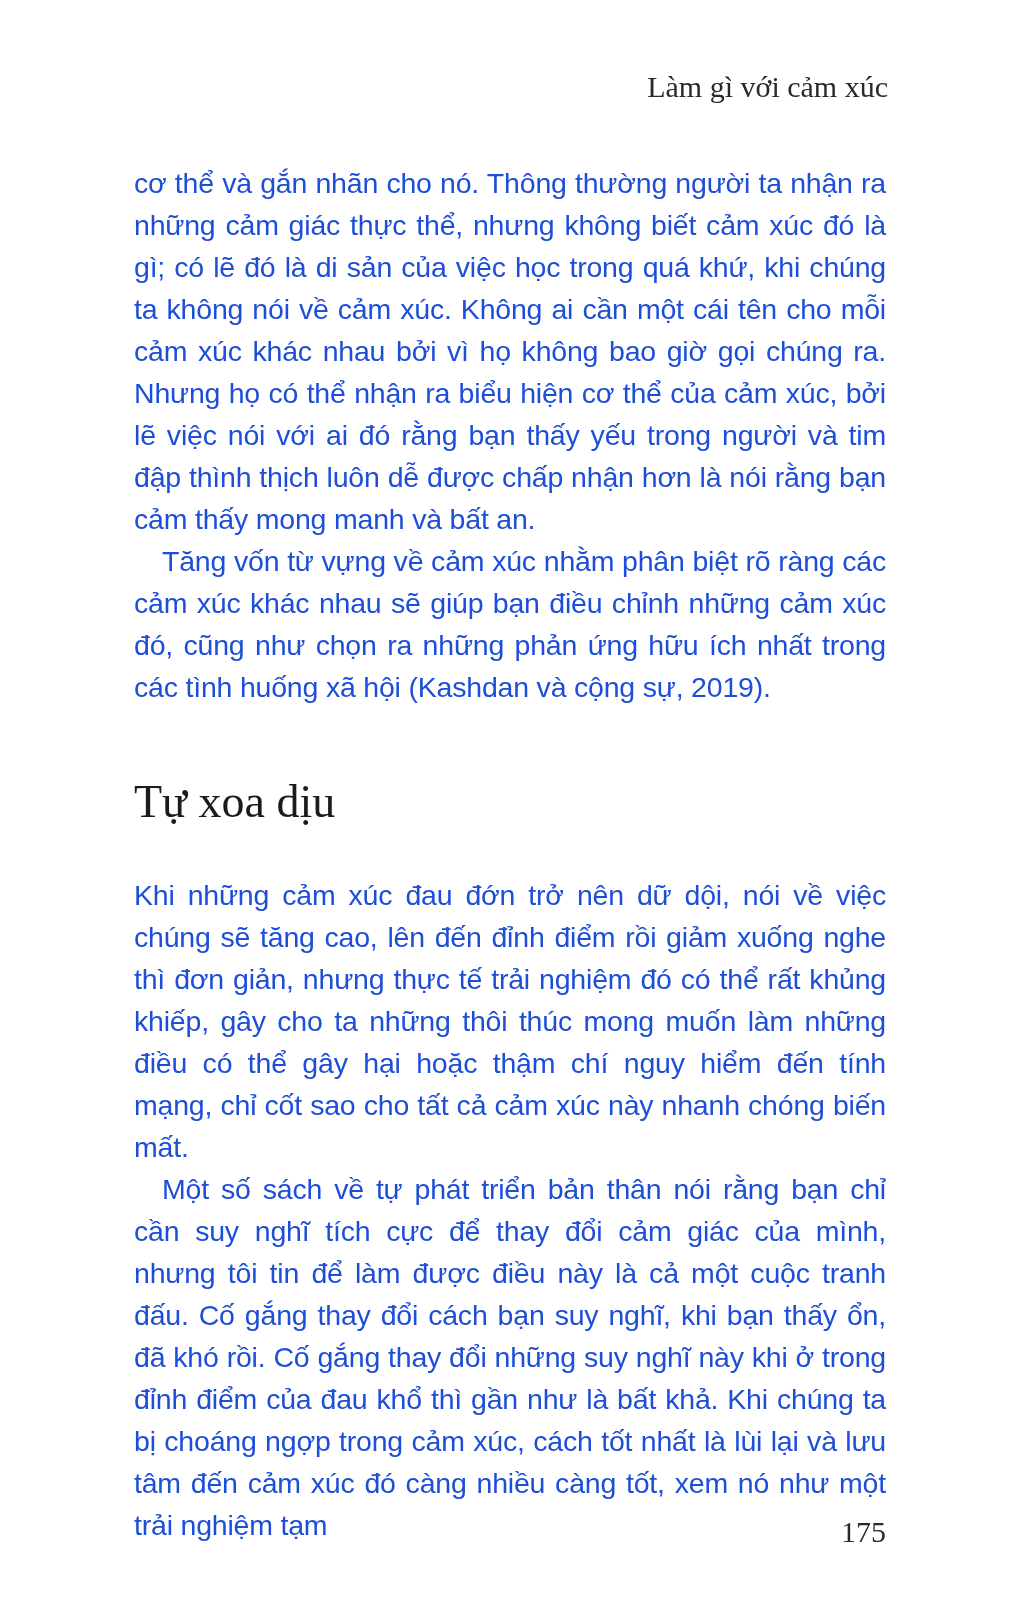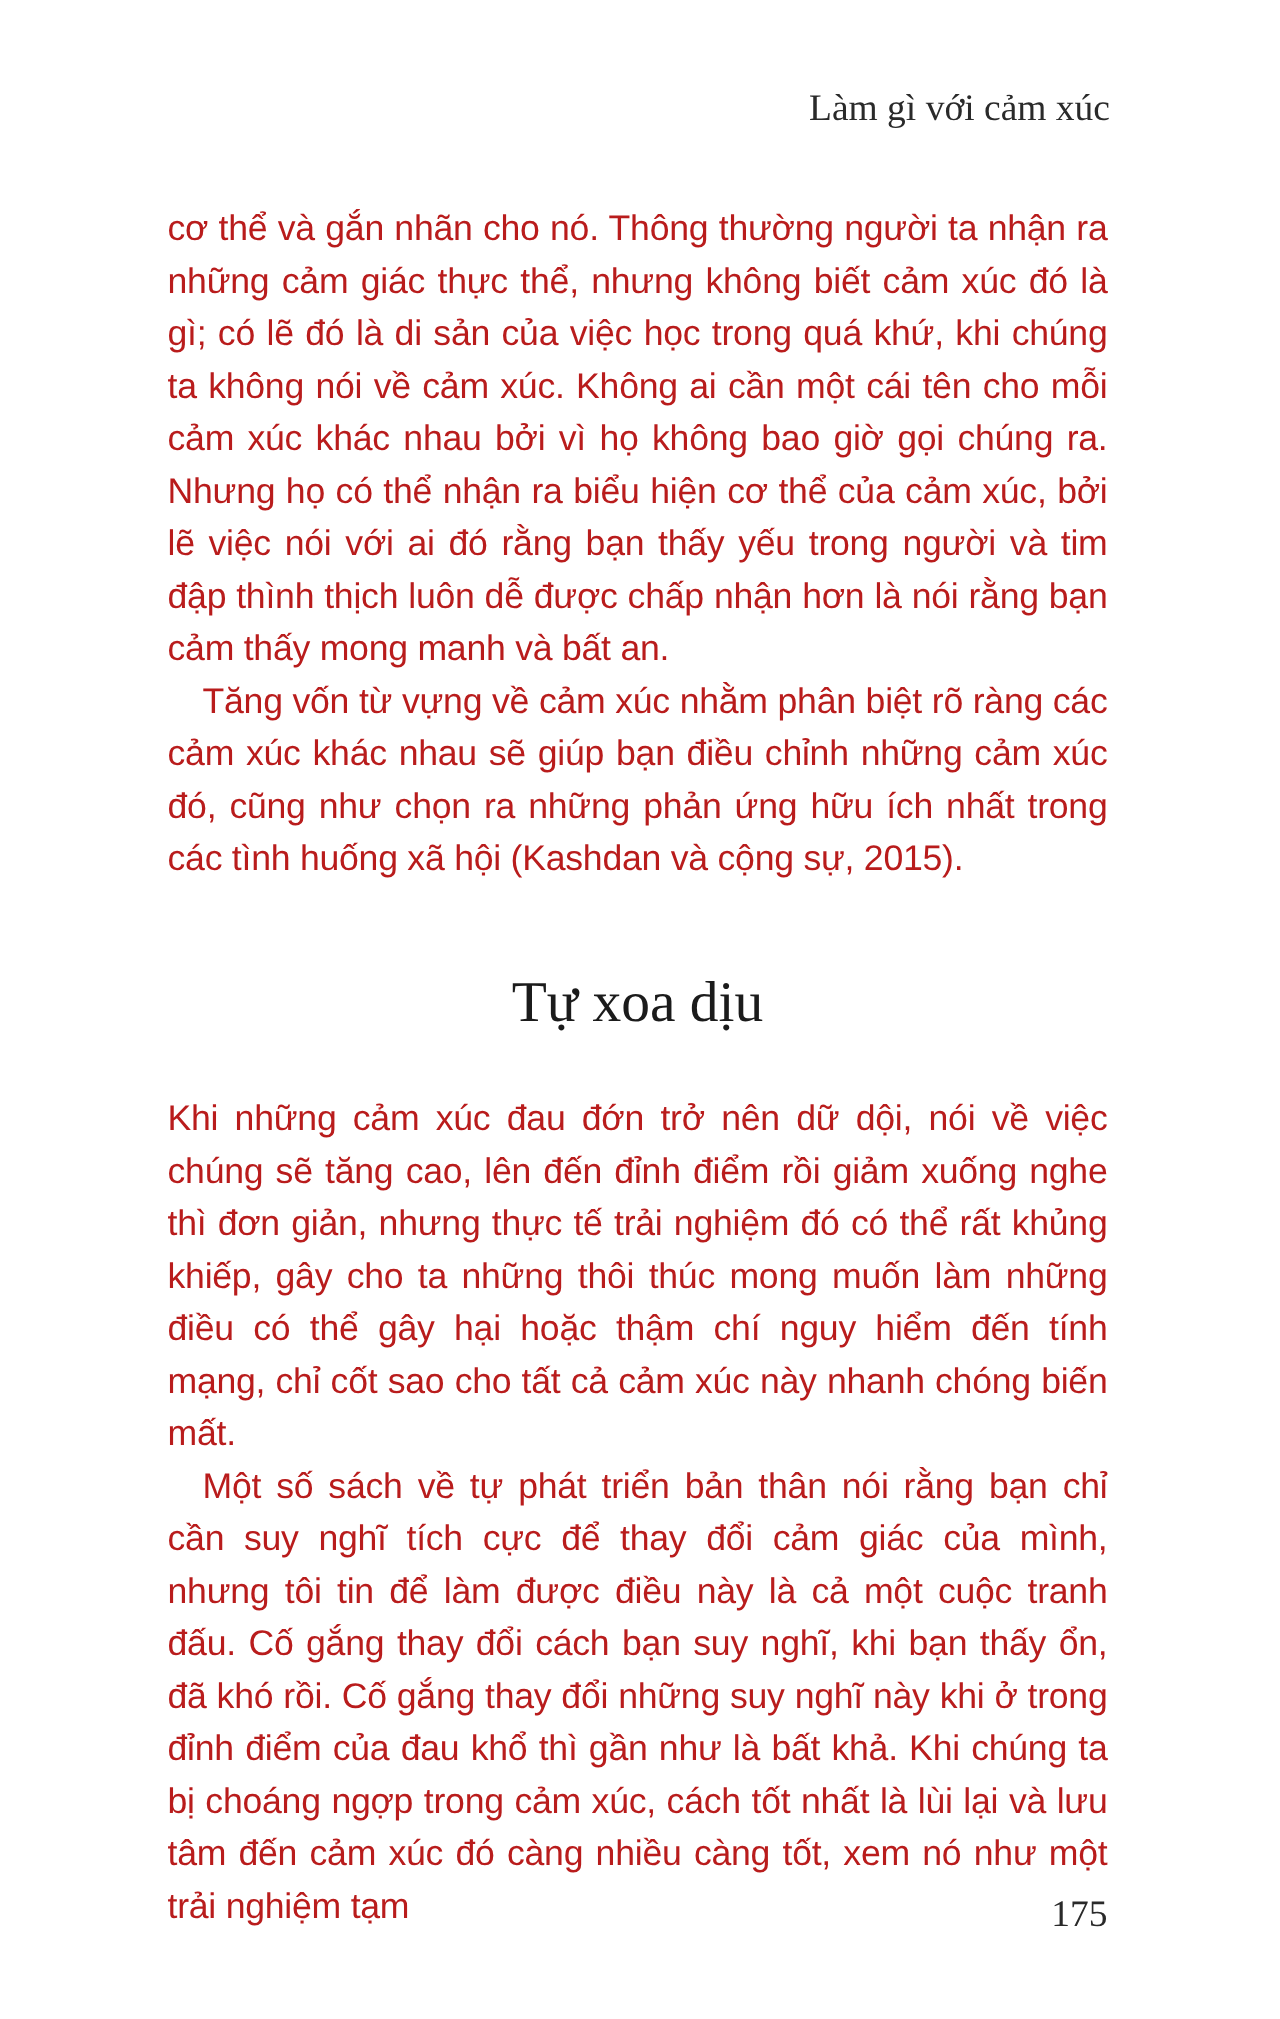--- a/index.html
+++ b/index.html
@@ -31,34 +31,33 @@
     left: 134px;
     width: 752px;
   }
   .para {
     margin: 0;
     font-family: "Liberation Sans", "DejaVu Sans", sans-serif;
     font-size: 28.5px;
     line-height: 42px;
     letter-spacing: -0.2px;
     text-align: justify;
-    color: #b91c1c;
+    color: #1d4ed8;
     hyphens: none;
   }
   .para.indented {
     text-indent: 28px;
   }
   .section-heading {
     margin: 68px 0 46px 0;
     font-family: "Liberation Serif", "DejaVu Serif", serif;
     font-weight: 400;
     font-size: 46px;
     line-height: 52px;
     color: #1b1b1b;
-    text-align: center;
   }
   .page-number {
     position: absolute;
     right: 138px;
     bottom: 66px;
     font-family: "Liberation Serif", "DejaVu Serif", serif;
     font-size: 30px;
     color: #2a2a2a;
   }
 </style>
@@ -66,21 +65,21 @@
 <body>
 
 <div class="page">
 
   <div class="running-header">Làm gì với cảm xúc</div>
 
   <div class="body-text">
 
     <p class="para">cơ thể và gắn nhãn cho nó. Thông thường người ta nhận ra những cảm giác thực thể, nhưng không biết cảm xúc đó là gì; có lẽ đó là di sản của việc học trong quá khứ, khi chúng ta không nói về cảm xúc. Không ai cần một cái tên cho mỗi cảm xúc khác nhau bởi vì họ không bao giờ gọi chúng ra. Nhưng họ có thể nhận ra biểu hiện cơ thể của cảm xúc, bởi lẽ việc nói với ai đó rằng bạn thấy yếu trong người và tim đập thình thịch luôn dễ được chấp nhận hơn là nói rằng bạn cảm thấy mong manh và bất an.</p>
 
-    <p class="para indented">Tăng vốn từ vựng về cảm xúc nhằm phân biệt rõ ràng các cảm xúc khác nhau sẽ giúp bạn điều chỉnh những cảm xúc đó, cũng như chọn ra những phản ứng hữu ích nhất trong các tình huống xã hội (Kashdan và cộng sự, 2015).</p>
+    <p class="para indented">Tăng vốn từ vựng về cảm xúc nhằm phân biệt rõ ràng các cảm xúc khác nhau sẽ giúp bạn điều chỉnh những cảm xúc đó, cũng như chọn ra những phản ứng hữu ích nhất trong các tình huống xã hội (Kashdan và cộng sự, 2019).</p>
 
     <h1 class="section-heading">Tự xoa dịu</h1>
 
     <p class="para">Khi những cảm xúc đau đớn trở nên dữ dội, nói về việc chúng sẽ tăng cao, lên đến đỉnh điểm rồi giảm xuống nghe thì đơn giản, nhưng thực tế trải nghiệm đó có thể rất khủng khiếp, gây cho ta những thôi thúc mong muốn làm những điều có thể gây hại hoặc thậm chí nguy hiểm đến tính mạng, chỉ cốt sao cho tất cả cảm xúc này nhanh chóng biến mất.</p>
 
     <p class="para indented">Một số sách về tự phát triển bản thân nói rằng bạn chỉ cần suy nghĩ tích cực để thay đổi cảm giác của mình, nhưng tôi tin để làm được điều này là cả một cuộc tranh đấu. Cố gắng thay đổi cách bạn suy nghĩ, khi bạn thấy ổn, đã khó rồi. Cố gắng thay đổi những suy nghĩ này khi ở trong đỉnh điểm của đau khổ thì gần như là bất khả. Khi chúng ta bị choáng ngợp trong cảm xúc, cách tốt nhất là lùi lại và lưu tâm đến cảm xúc đó càng nhiều càng tốt, xem nó như một trải nghiệm tạm</p>
 
   </div>
 
   <div class="page-number">175</div>

